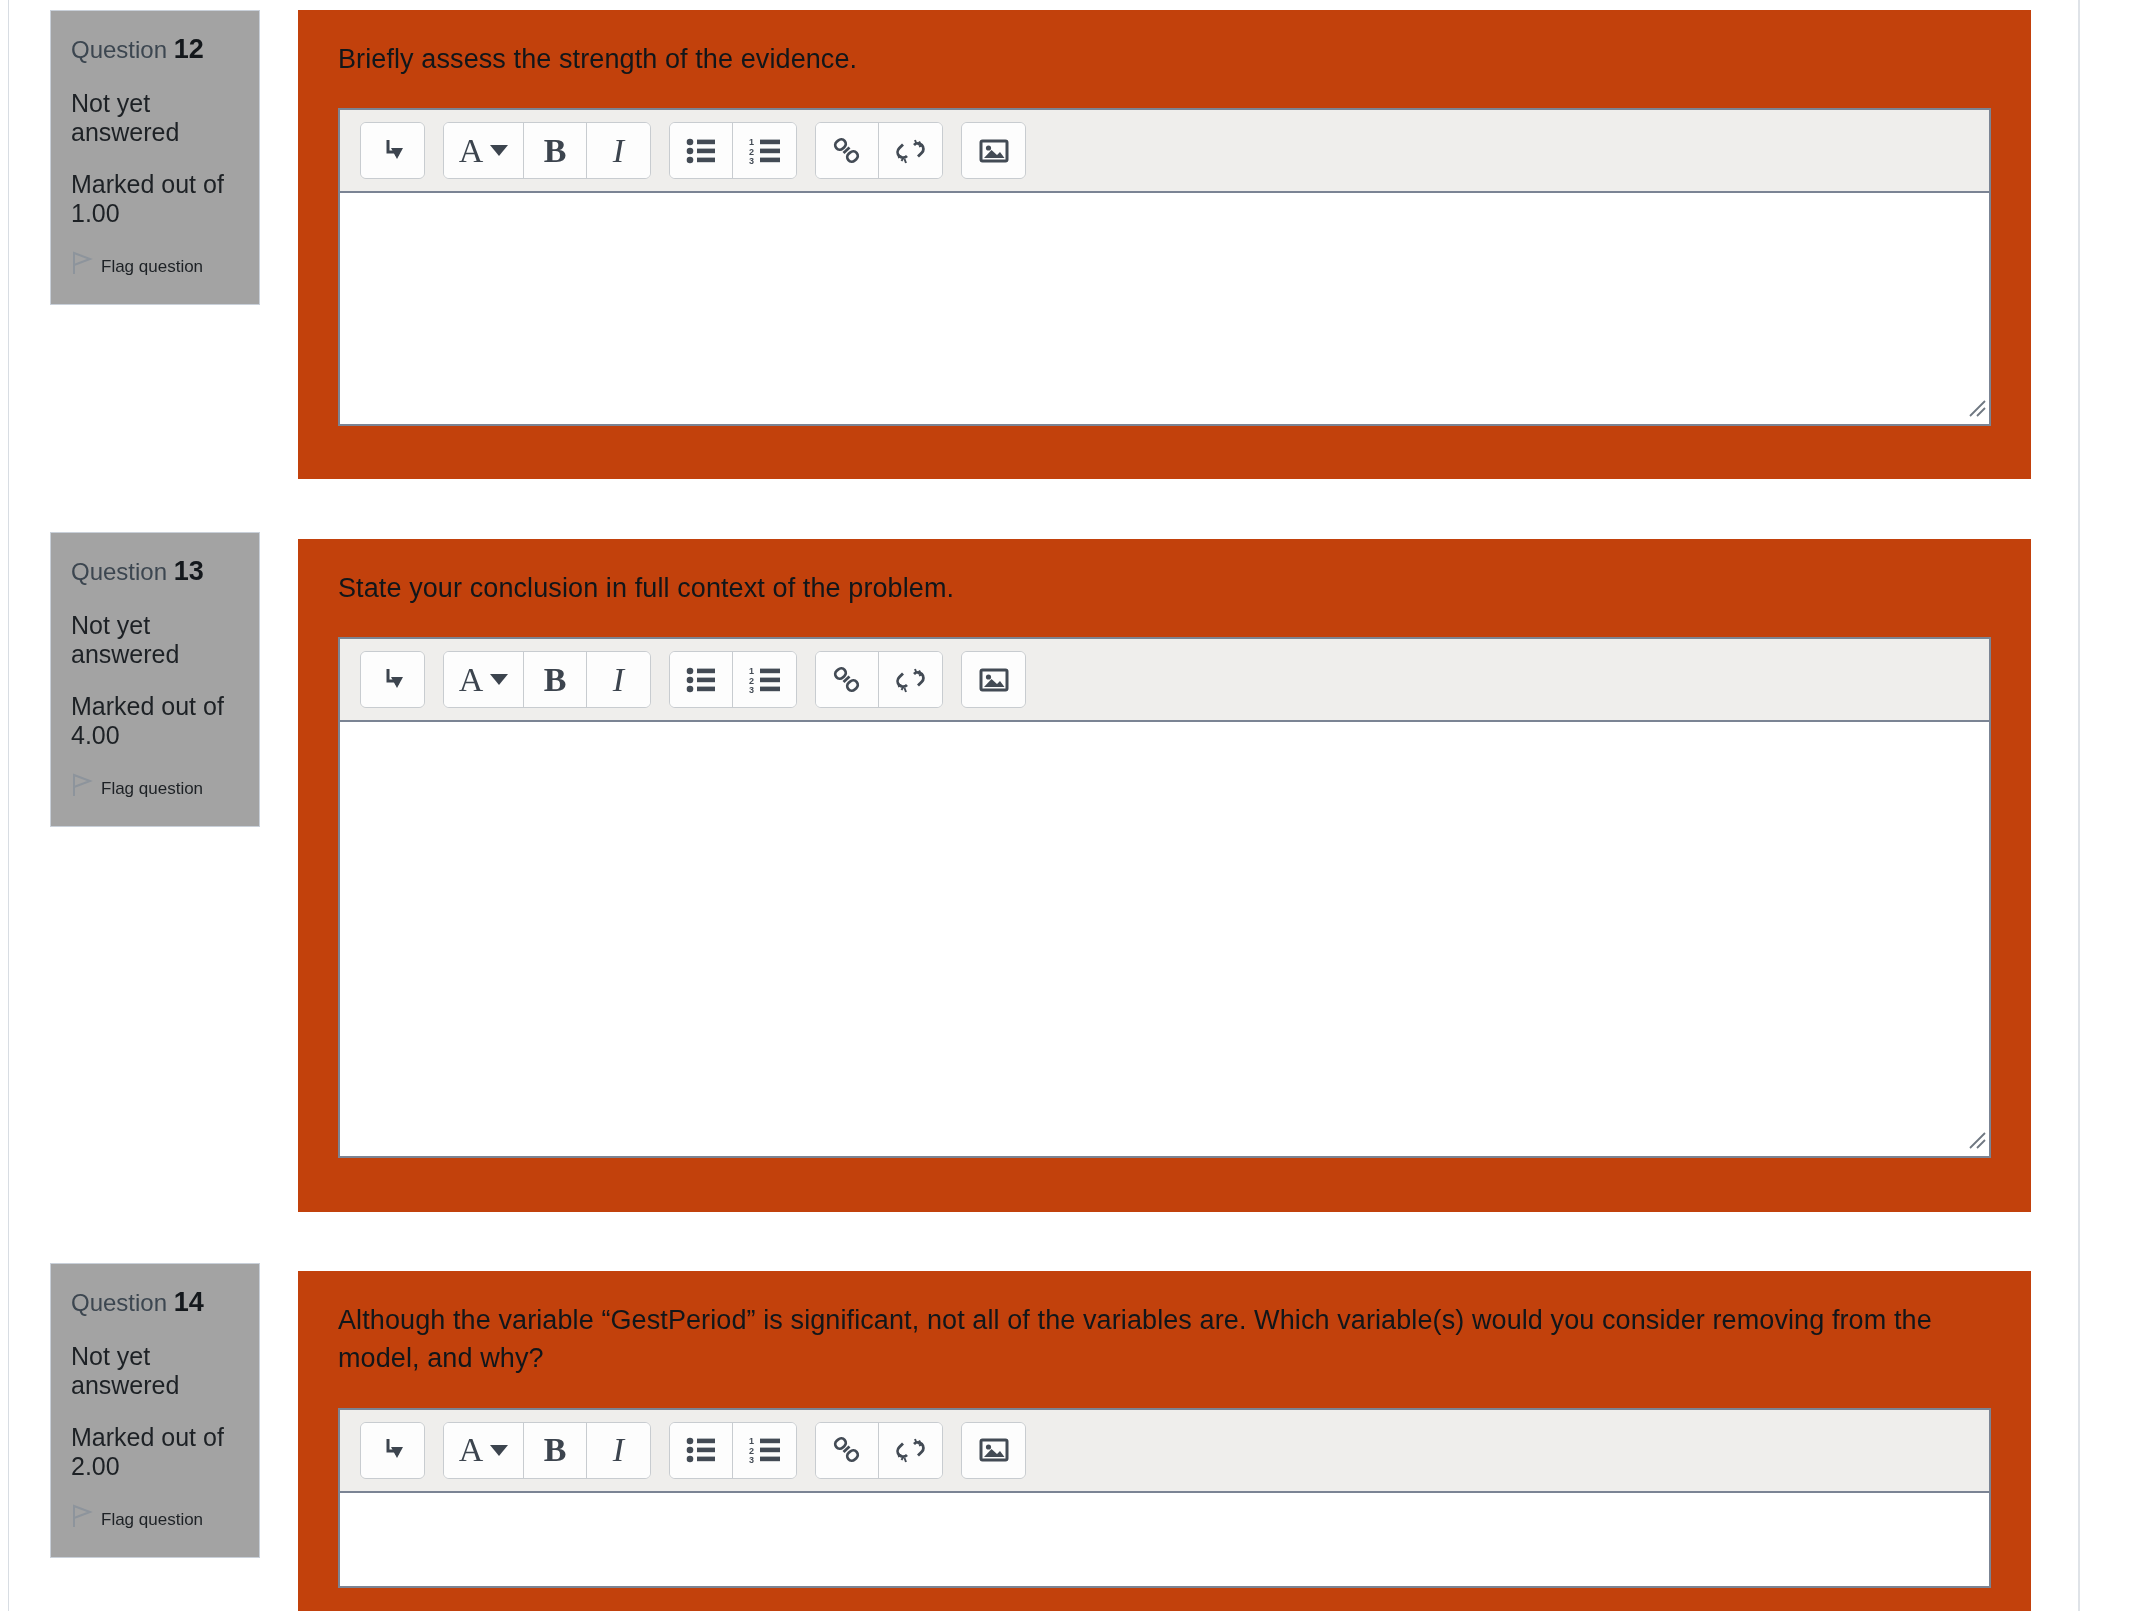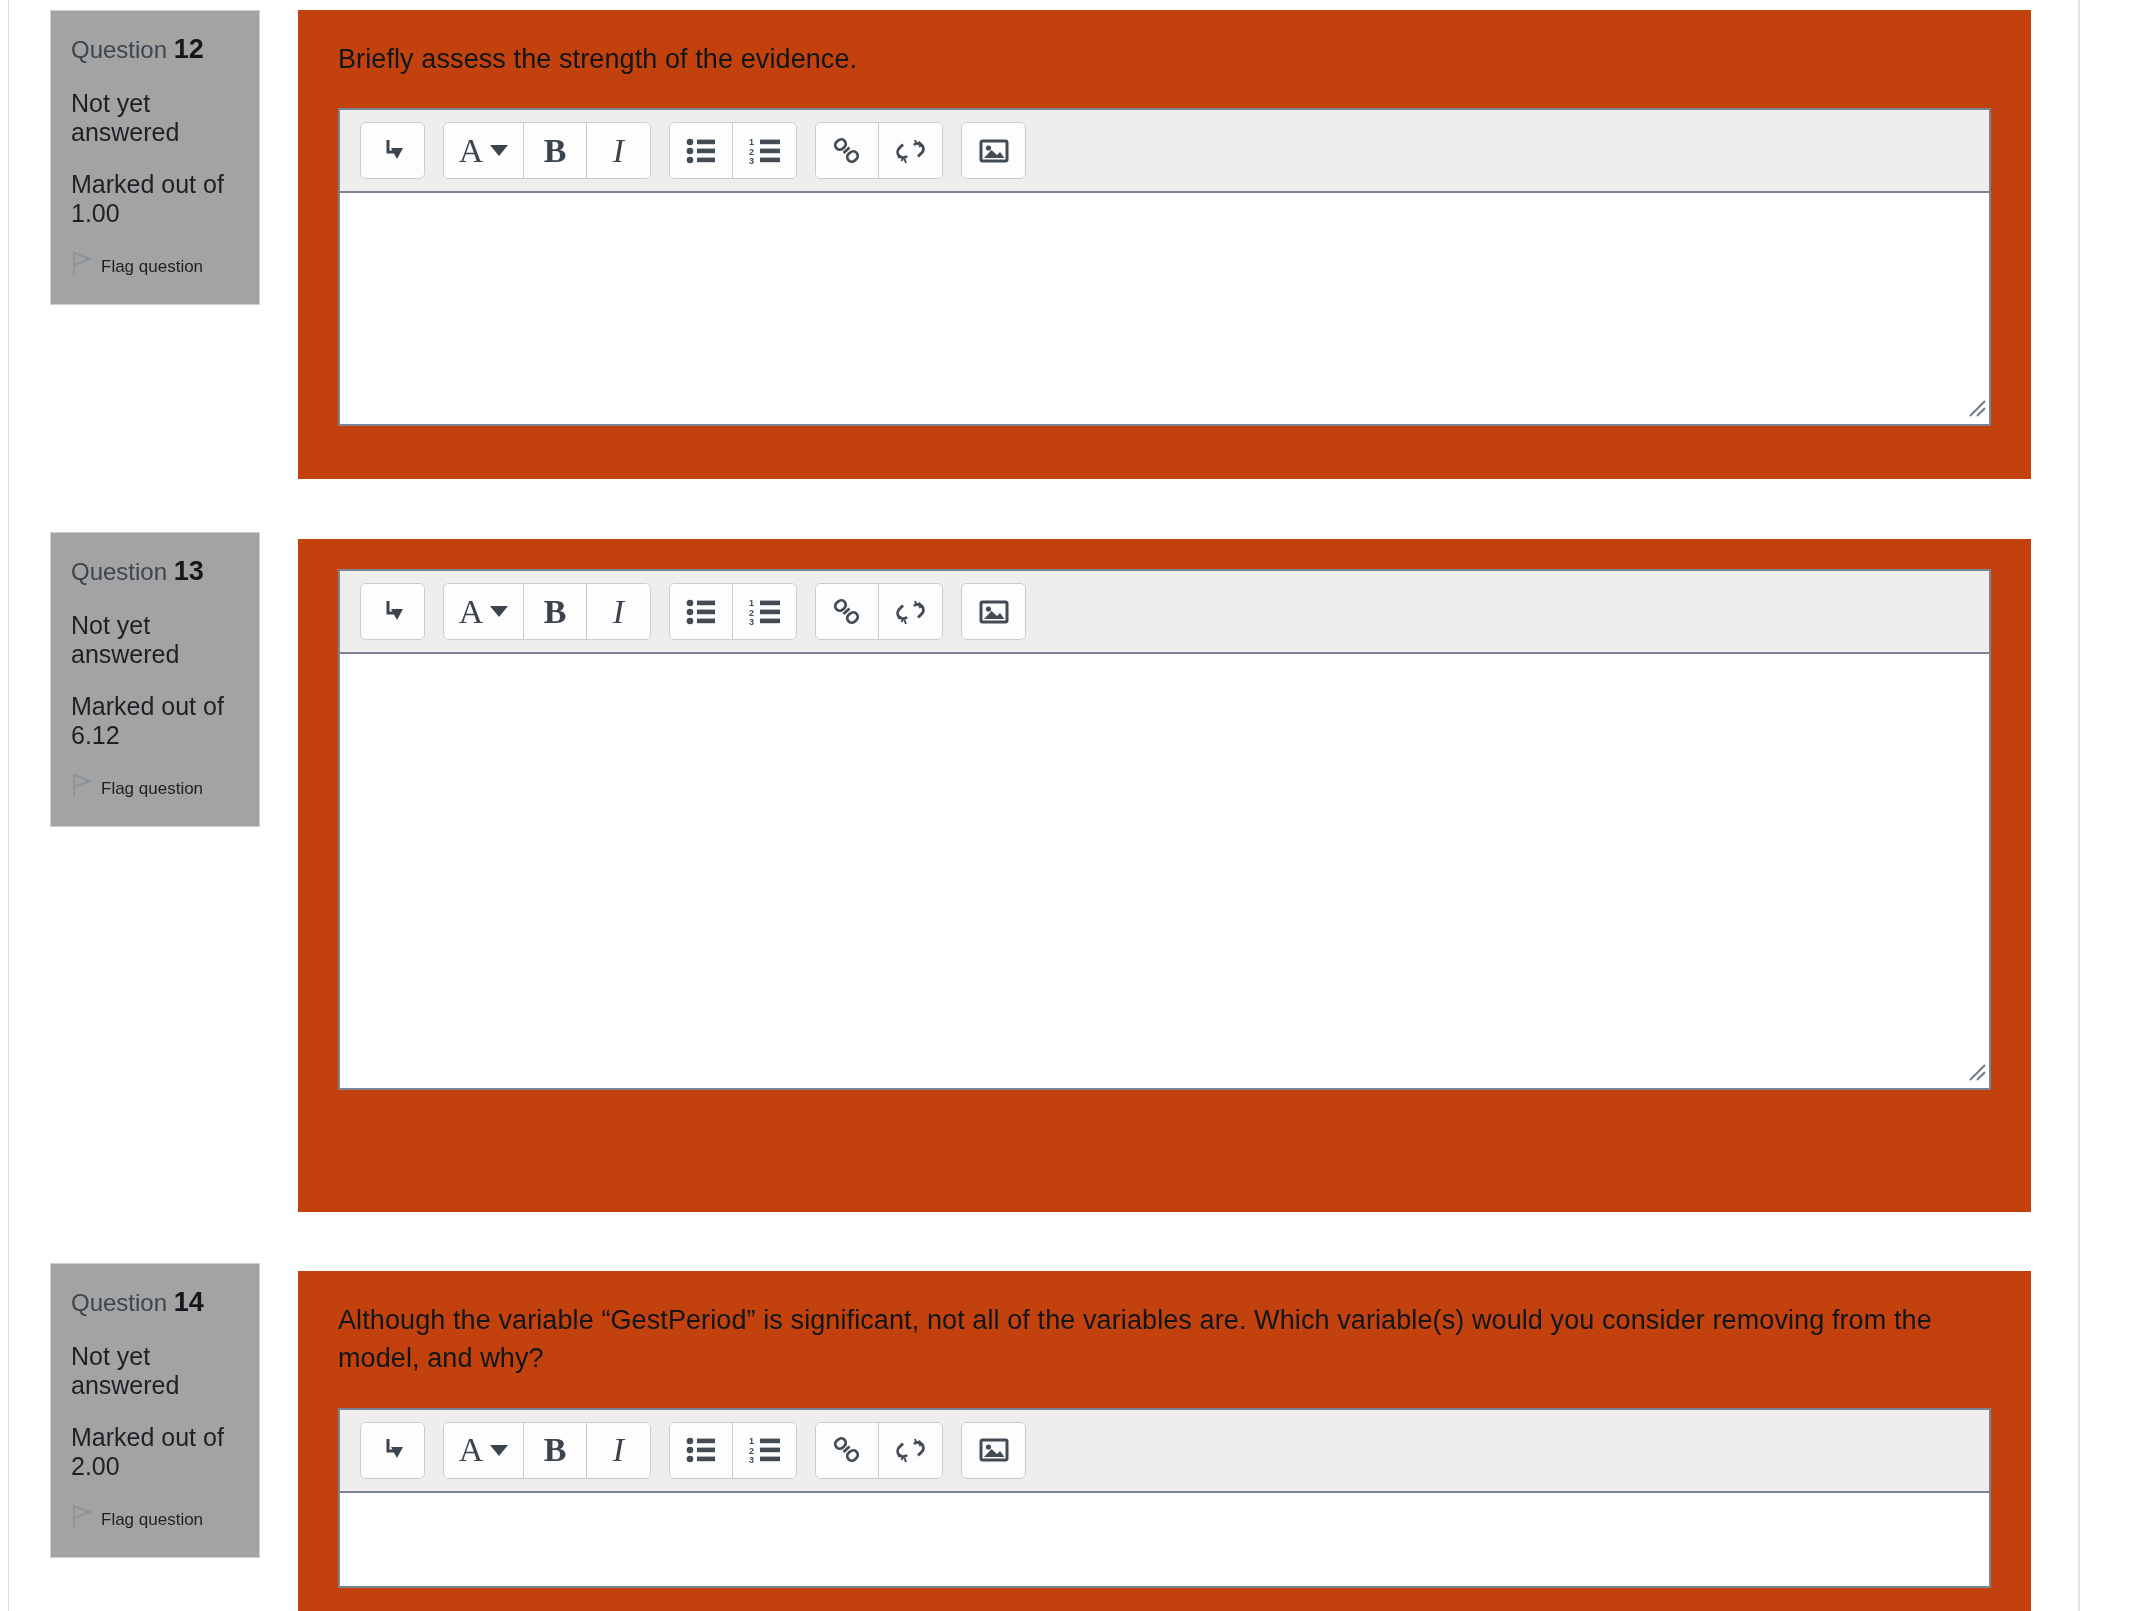--- a/index.html
+++ b/index.html
@@ -290,32 +290,33 @@
   </div>
 
   <div class="question" style="top:0px;">
 
     <div class="qinfo" style="top:532px;">
       <div class="qinfo-title">
         <span>Question</span>
         <span class="qnum">13</span>
       </div>
       <div class="qinfo-line">Not yet answered</div>
-      <div class="qinfo-line">Marked out of 6.12</div>
+      <div class="qinfo-line">Marked out of 4.00</div>
       <a class="flagline" href="#" style="text-decoration:none;">
         <span class="flag-icon">
           <svg width="22" height="24" viewBox="0 0 22 24">
               <path d="M3 2 L3 23" stroke="#8d949c" stroke-width="2" fill="none"></path>
               <path d="M3 2 L19 8 L3 14 Z" stroke="#8d949c" stroke-width="2" fill="none"></path>
             </svg>
         </span><span>Flag question</span>
       </a>
     </div>
 
     <div class="qcontent" style="top:539px;height:673px;">
+      <div class="qtext">State your conclusion in full context of the problem.</div>
       <div class="editor" style="height:521px;">
         <div class="editor-toolbar">
           <div class="btn-group">
             <button class="tbtn">
               <svg width="26" height="30" viewBox="0 0 26 30">
                   <path d="M8 4 L8 16 L17 16" stroke="#3c444e" stroke-width="3" fill="none"></path>
                   <path d="M11 12 L17 23 L23 12 Z" fill="#3c444e"></path>
                   <path d="M17 13 L17 20" stroke="#3c444e" stroke-width="3"></path>
                 </svg>
             </button>

